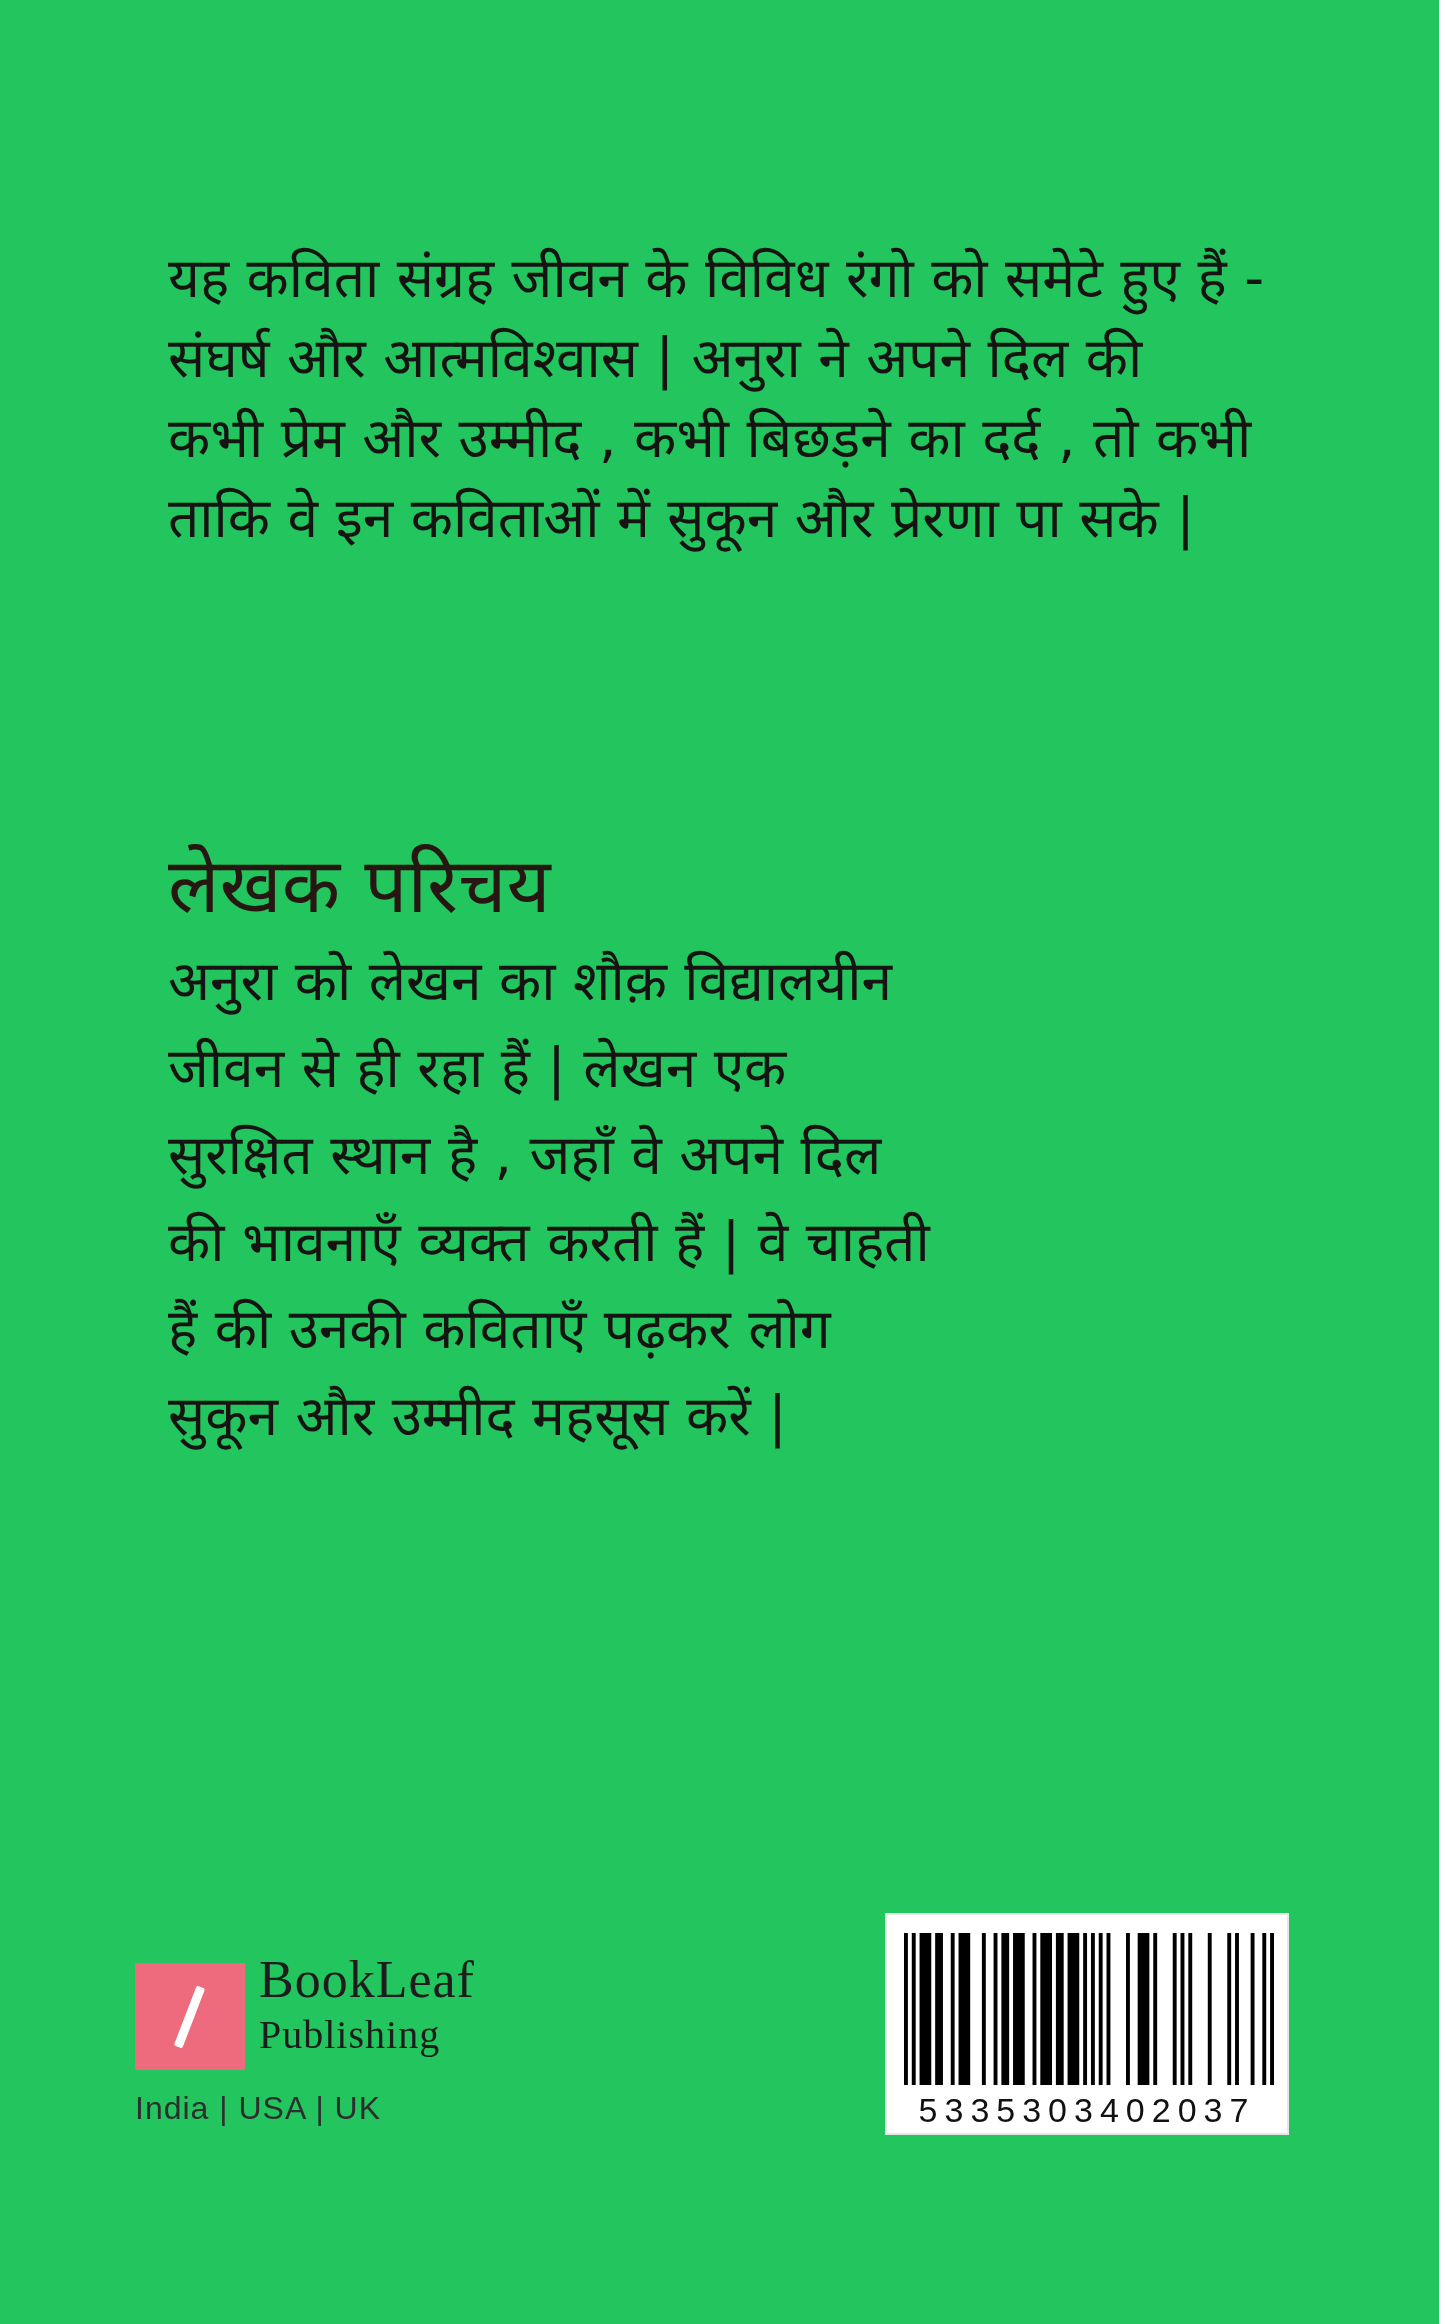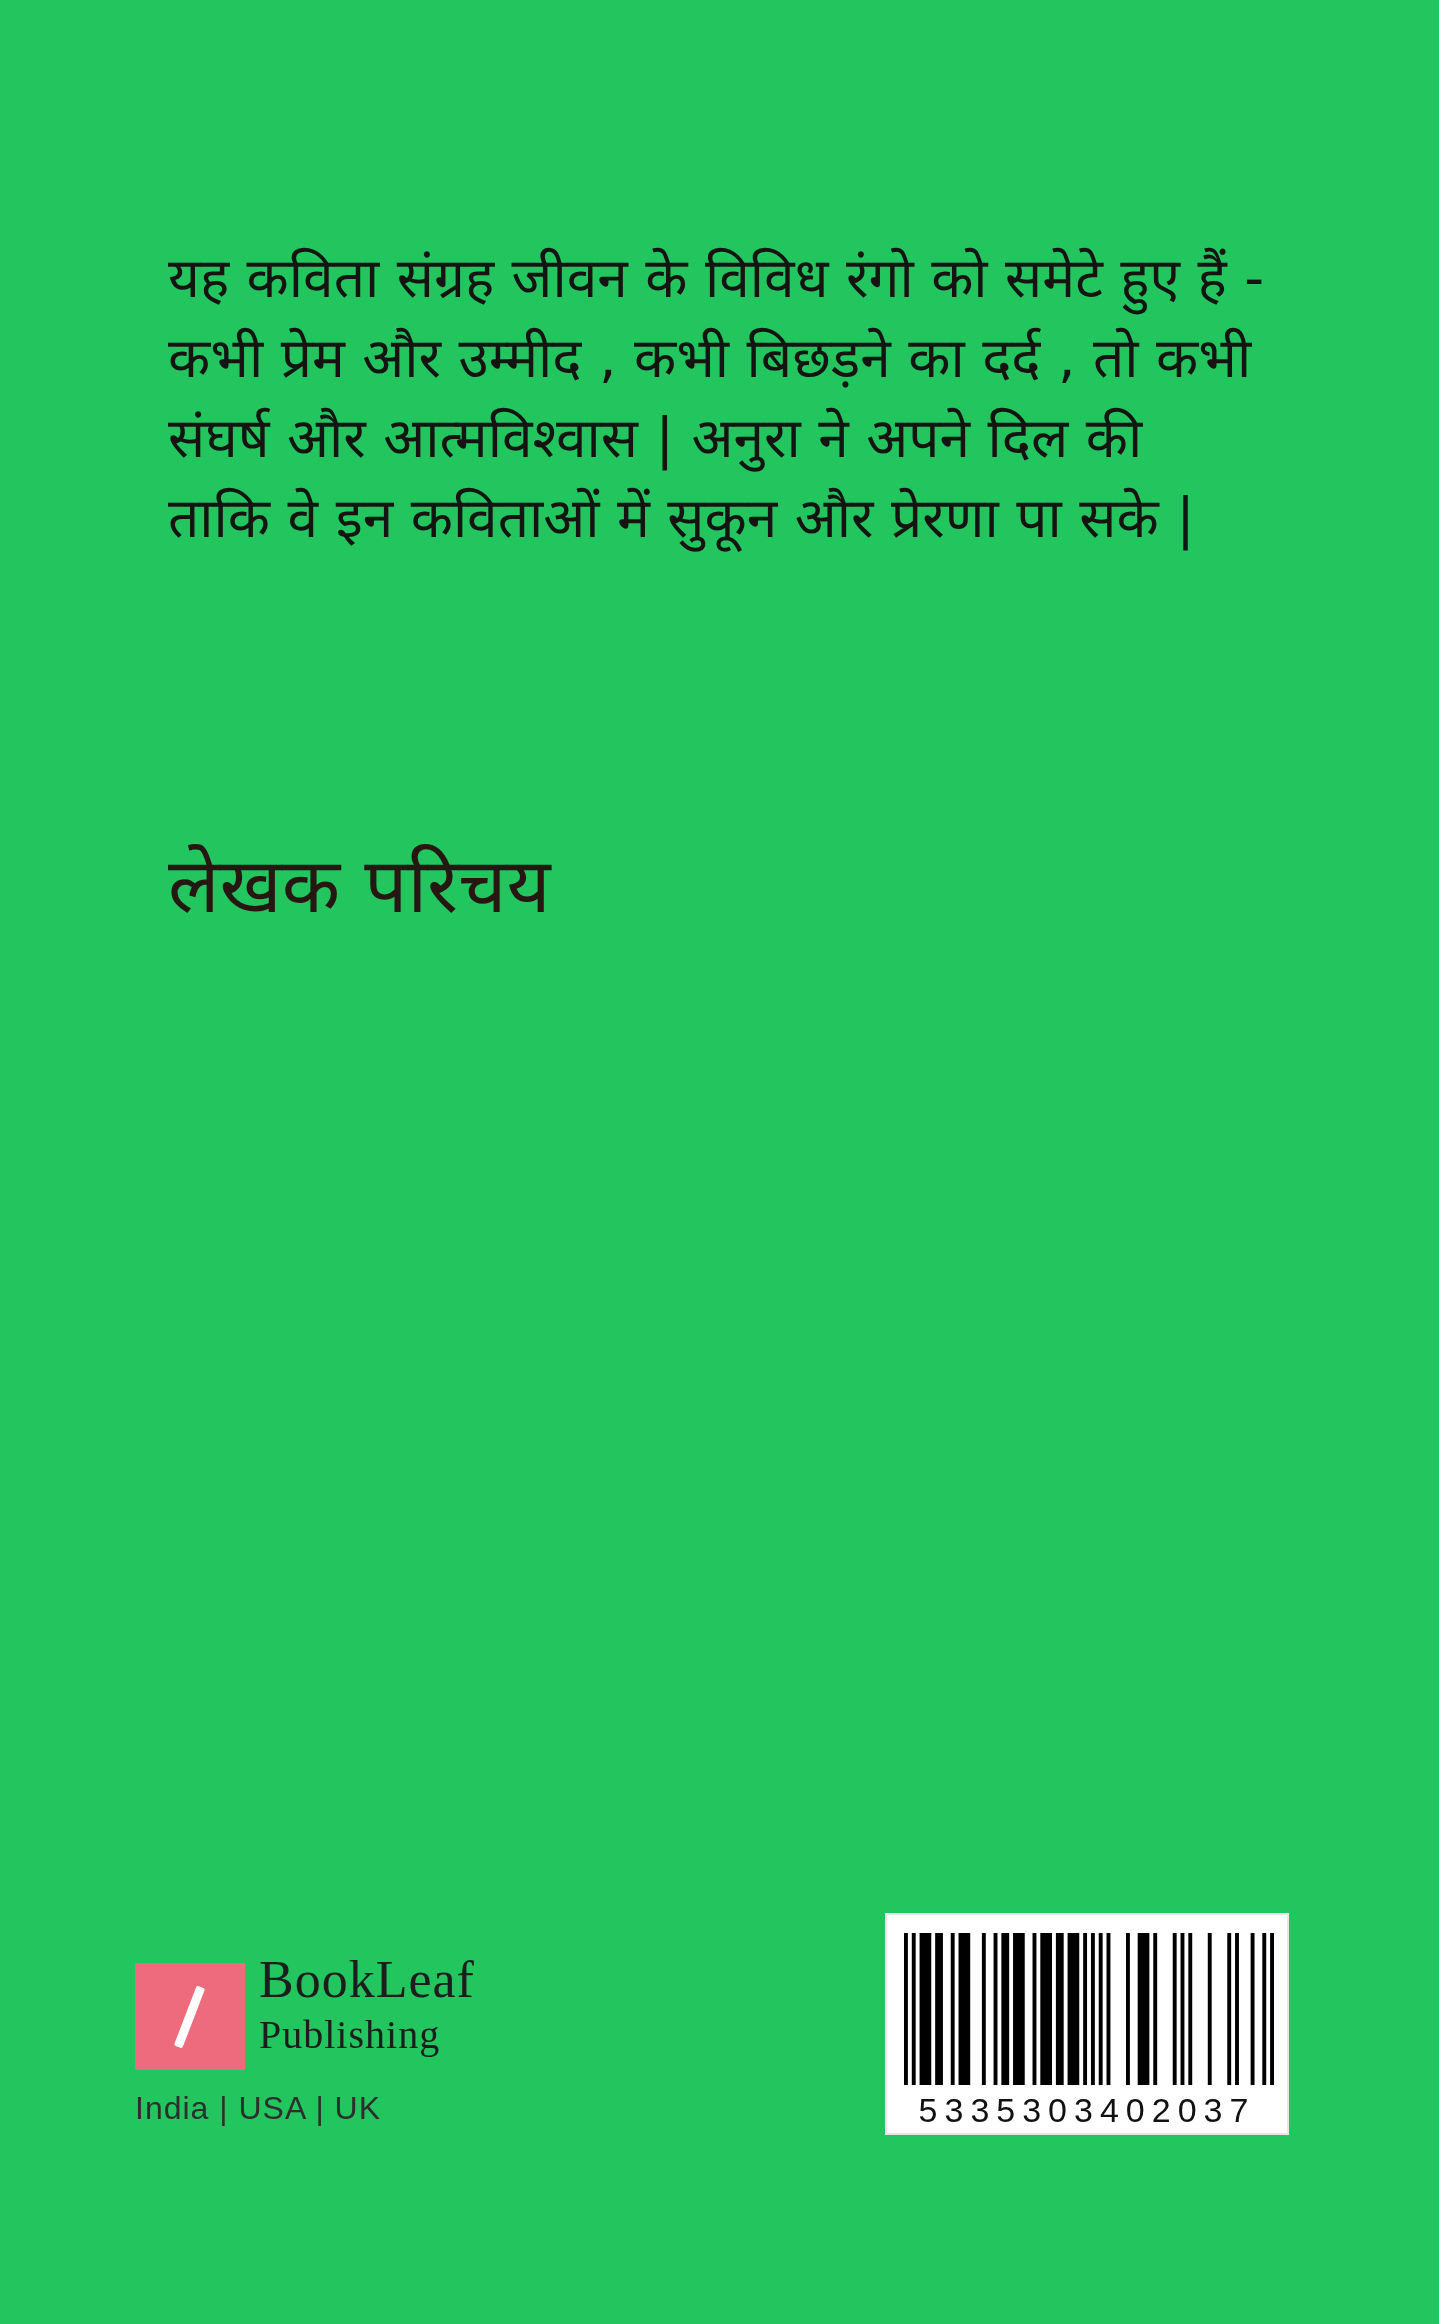--- a/index.html
+++ b/index.html
@@ -136,27 +136,35 @@
     letter-spacing: 7px;
   }
 </style>
 </head>
 <body>
 
 <div class="page">
 
   <div class="description">
     <p>यह  कविता संग्रह जीवन के विविध रंगो को समेटे हुए हैं -</p>
+    <p>संघर्ष और आत्मविश्वास |  अनुरा ने अपने दिल की</p>
     <p>कभी प्रेम और उम्मीद , कभी  बिछड़ने का दर्द , तो कभी</p>
-    <p>संघर्ष और आत्मविश्वास |  अनुरा ने अपने दिल की</p>
     <p>ताकि वे इन कविताओं में सुकून और  प्रेरणा पा सके |</p>
   </div>
 
   <h2 class="author-heading">लेखक परिचय</h2>
 
+  <div class="bio">
+    <p>अनुरा को लेखन का शौक़  विद्यालयीन</p>
+    <p>जीवन से ही रहा हैं | लेखन एक</p>
+    <p>सुरक्षित स्थान है , जहाँ वे अपने दिल</p>
+    <p>की भावनाएँ व्यक्त करती हैं | वे चाहती</p>
+    <p>हैं की उनकी कविताएँ पढ़कर लोग</p>
+    <p>सुकून और उम्मीद महसूस करें |</p>
+  </div>
 
   <div class="logo-square" style="background: rgb(238, 107, 125);">
     <div class="logo-slash"></div>
   </div>
 
   <div class="publisher-name">
     <div class="line1">BookLeaf</div>
     <div class="line2">Publishing</div>
   </div>
 

